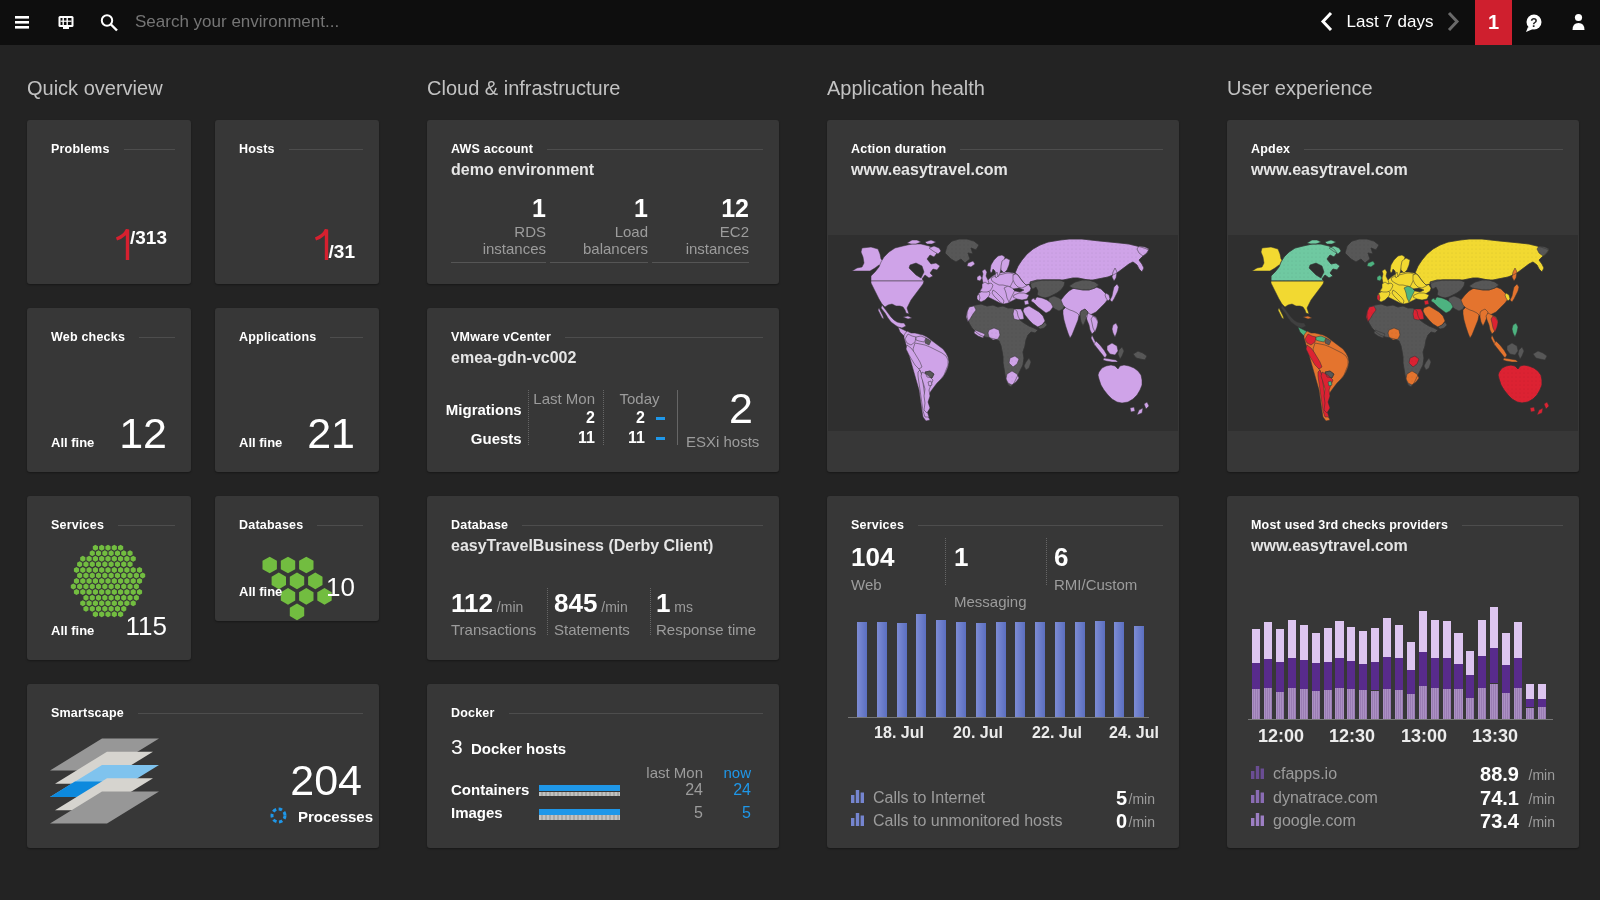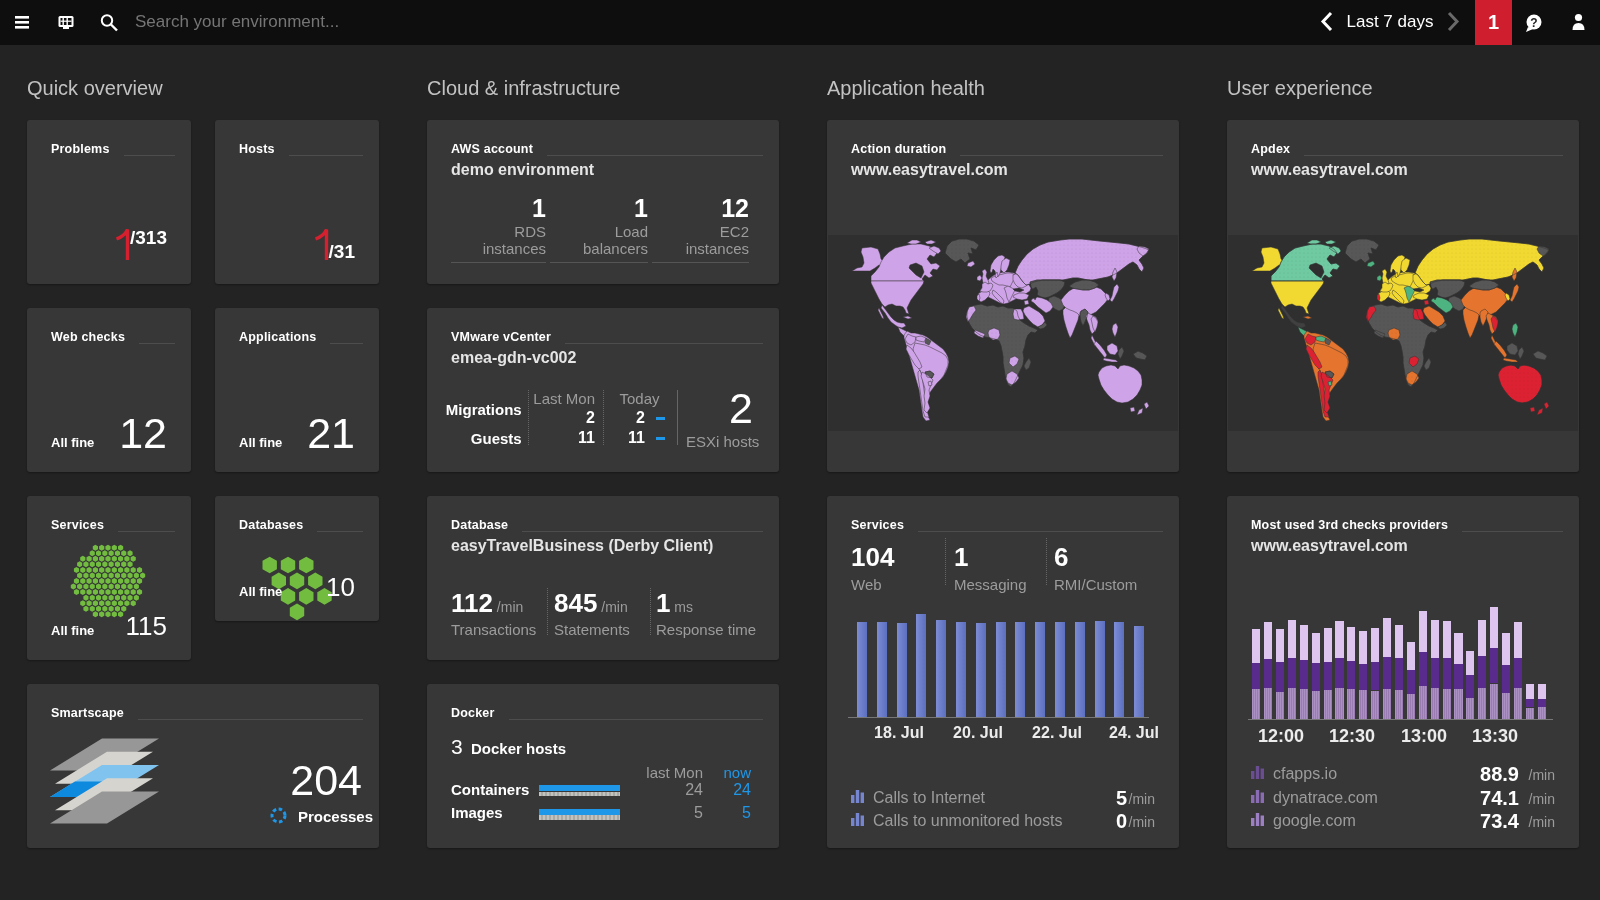--- a/index.html
+++ b/index.html
@@ -1,18 +1,18 @@
 <!DOCTYPE html>
 <html><head><meta charset="utf-8"><style>
 *{margin:0;padding:0;box-sizing:border-box}
 html,body{width:1600px;height:900px;overflow:hidden;background:#232323;font-family:"Liberation Sans",sans-serif}
 .topbar{position:absolute;left:0;top:0;width:1600px;height:45px;background:#0e0e0e}
 .tile{position:absolute;background:#373737;border-radius:3px;box-shadow:0 1px 2px rgba(0,0,0,0.35)}
 .sechead{position:absolute;font-size:20px;color:#c2c2c2;font-weight:400}
-.ttitle{position:absolute;left:24px;top:22px;right:16px;display:flex;align-items:flex-end;z-index:3}
+.ttitle{position:absolute;left:24px;top:22px;right:16px;display:flex;align-items:center;z-index:3}
 .ttitle span{font-size:12.5px;font-weight:700;color:#fff;letter-spacing:.2px;white-space:nowrap}
 .ttitle i{flex:1;height:1px;background:#4d4d4d;margin-left:14px}
 .tsub{position:absolute;left:24px;top:41px;font-size:16px;font-weight:700;color:#e5e5e5;white-space:nowrap;z-index:3}
 .allfine{position:absolute;left:24px;bottom:22px;font-size:13px;font-weight:700;color:#fff}
 .bignum{position:absolute;right:24px;bottom:16px;font-weight:400;color:#fff}
 .map{position:absolute;left:0;top:0}
 .map polygon{stroke:#333;stroke-width:.5;stroke-linejoin:round}
 .act .c-afr{fill:#575757}.apx .c-afr{fill:#575757}.act .c-ma{fill:#cfa3e8}.apx .c-ma{fill:#dc2232}.act .c-eg{fill:#cfa3e8}.apx .c-eg{fill:#dc2232}.act .c-wafr{fill:#cfa3e8}.apx .c-wafr{fill:#575757}.act .c-ng{fill:#cfa3e8}.apx .c-ng{fill:#e4742e}.act .c-za{fill:#cfa3e8}.apx .c-za{fill:#e4742e}.act .c-zm{fill:#cfa3e8}.apx .c-zm{fill:#dc2232}.act .c-mg{fill:#575757}.apx .c-mg{fill:#575757}.act .c-ak{fill:#cfa3e8}.apx .c-ak{fill:#f2d931}.act .c-ca{fill:#cfa3e8}.apx .c-ca{fill:#6fc9a1}.act .c-arc1{fill:#cfa3e8}.apx .c-arc1{fill:#6fc9a1}.act .c-arc2{fill:#cfa3e8}.apx .c-arc2{fill:#6fc9a1}.act .c-arc3{fill:#cfa3e8}.apx .c-arc3{fill:#6fc9a1}.act .c-mx{fill:#cfa3e8}.apx .c-mx{fill:#404040}.act .c-us{fill:#cfa3e8}.apx .c-us{fill:#f2d931}.act .c-baja{fill:#cfa3e8}.apx .c-baja{fill:#f2d931}.act .c-centam{fill:#cfa3e8}.apx .c-centam{fill:#4db380}.act .c-pan{fill:#3a3366}.apx .c-pan{fill:#dc2232}.act .c-cuba{fill:#cfa3e8}.apx .c-cuba{fill:#e4742e}.act .c-sab{fill:#cfa3e8}.apx .c-sab{fill:#e4742e}.act .c-co{fill:#cfa3e8}.apx .c-co{fill:#dc2232}.act .c-ve{fill:#cfa3e8}.apx .c-ve{fill:#4db380}.act .c-gy{fill:#575757}.apx .c-gy{fill:#575757}.act .c-br{fill:#cfa3e8}.apx .c-br{fill:#e4742e}.act .c-bo{fill:#575757}.apx .c-bo{fill:#575757}.act .c-pe{fill:#cfa3e8}.apx .c-pe{fill:#dc2232}.act .c-cl{fill:#cfa3e8}.apx .c-cl{fill:#dc2232}.act .c-ar{fill:#cfa3e8}.apx .c-ar{fill:#dc2232}.act .c-gl{fill:#575757}.apx .c-gl{fill:#575757}.act .c-is{fill:#cfa3e8}.apx .c-is{fill:#4db380}.act .c-eub{fill:#cfa3e8}.apx .c-eub{fill:#f2d931}.act .c-uk{fill:#cfa3e8}.apx .c-uk{fill:#f2d931}.act .c-ie{fill:#cfa3e8}.apx .c-ie{fill:#4db380}.act .c-es{fill:#cfa3e8}.apx .c-es{fill:#f2d931}.act .c-fr{fill:#cfa3e8}.apx .c-fr{fill:#f2d931}.act .c-ceu{fill:#cfa3e8}.apx .c-ceu{fill:#f2d931}.act .c-it{fill:#cfa3e8}.apx .c-it{fill:#f2d931}.act .c-bk{fill:#cfa3e8}.apx .c-bk{fill:#4db380}.act .c-eeu{fill:#cfa3e8}.apx .c-eeu{fill:#f2d931}.act .c-sca{fill:#cfa3e8}.apx .c-sca{fill:#f2d931}.act .c-fi{fill:#cfa3e8}.apx .c-fi{fill:#f2d931}.act .c-dk{fill:#cfa3e8}.apx .c-dk{fill:#f2d931}.act .c-ru{fill:#cfa3e8}.apx .c-ru{fill:#f2d931}.act .c-kz{fill:#575757}.apx .c-kz{fill:#575757}.act .c-af{fill:#575757}.apx .c-af{fill:#575757}.act .c-ir{fill:#cfa3e8}.apx .c-ir{fill:#4db380}.act .c-tr{fill:#cfa3e8}.apx .c-tr{fill:#f2d931}.act .c-arab{fill:#cfa3e8}.apx .c-arab{fill:#e4742e}.act .c-om{fill:#575757}.apx .c-om{fill:#575757}.act .c-in{fill:#cfa3e8}.apx .c-in{fill:#e4742e}.act .c-cn{fill:#cfa3e8}.apx .c-cn{fill:#e4742e}.act .c-mn{fill:#575757}.apx .c-mn{fill:#575757}.act .c-kr{fill:#cfa3e8}.apx .c-kr{fill:#f2d931}.act .c-jp{fill:#cfa3e8}.apx .c-jp{fill:#e4742e}.act .c-sak{fill:#cfa3e8}.apx .c-sak{fill:#e4742e}.act .c-mm{fill:#575757}.apx .c-mm{fill:#e4742e}.act .c-th{fill:#cfa3e8}.apx .c-th{fill:#e4742e}.act .c-my{fill:#cfa3e8}.apx .c-my{fill:#e4742e}.act .c-sum{fill:#cfa3e8}.apx .c-sum{fill:#e4742e}.act .c-jav{fill:#cfa3e8}.apx .c-jav{fill:#e4742e}.act .c-bor{fill:#cfa3e8}.apx .c-bor{fill:#575757}.act .c-sul{fill:#575757}.apx .c-sul{fill:#575757}.act .c-ph{fill:#cfa3e8}.apx .c-ph{fill:#4db380}.act .c-png{fill:#575757}.apx .c-png{fill:#575757}.act .c-pt{fill:#cfa3e8}.apx .c-pt{fill:#dc2232}.act .c-sy{fill:#cfa3e8}.apx .c-sy{fill:#dc2232}.act .c-vn{fill:#cfa3e8}.apx .c-vn{fill:#dc2232}.act .c-py{fill:#cfa3e8}.apx .c-py{fill:#4db380}.act .c-chu{fill:#cfa3e8}.apx .c-chu{fill:#575757}.act .c-au{fill:#cfa3e8}.apx .c-au{fill:#dc2232}.act .c-tas{fill:#cfa3e8}.apx .c-tas{fill:#dc2232}.act .c-nz1{fill:#cfa3e8}.apx .c-nz1{fill:#dc2232}.act .c-nz2{fill:#cfa3e8}.apx .c-nz2{fill:#dc2232}.act .c-hudson{fill:#2f2f2f}.apx .c-hudson{fill:#2f2f2f}.act .c-blacksea{fill:#2f2f2f}.apx .c-blacksea{fill:#2f2f2f}.act .c-caspian{fill:#2f2f2f}.apx .c-caspian{fill:#2f2f2f}
 .gray{color:#9c9c9c}
 .sbar{position:absolute;width:10.2px;background:linear-gradient(90deg,#7d8cd4,#5b6fc0)}
@@ -460,21 +460,21 @@
  <div class="ttitle">
       <span>Services</span>
       <i></i>
     </div>
  <div style="position:absolute;left:24px;top:46px">
       <div class="statnum">104</div>
       <div class="statlab" style="margin-top:3px">Web</div>
     </div>
  <div style="position:absolute;left:127px;top:46px">
       <div class="statnum">1</div>
-      <div class="statlab" style="margin-top:3px">Messaging</div>
+      <div class="statlab" style="margin-top:20px">Messaging</div>
     </div>
  <div style="position:absolute;left:227px;top:46px">
       <div class="statnum">6</div>
       <div class="statlab" style="margin-top:3px">RMI/Custom</div>
     </div>
  <div class="vsep" style="left:118px;top:42px;height:47px"></div>
  <div class="vsep" style="left:219px;top:42px;height:47px"></div>
  <div class="sbar" style="left:29.9px;top:125.7px;height:95.3px"></div>
     <div class="sbar" style="left:49.7px;top:126.0px;height:95.0px"></div>
     <div class="sbar" style="left:69.5px;top:126.5px;height:94.5px"></div>

